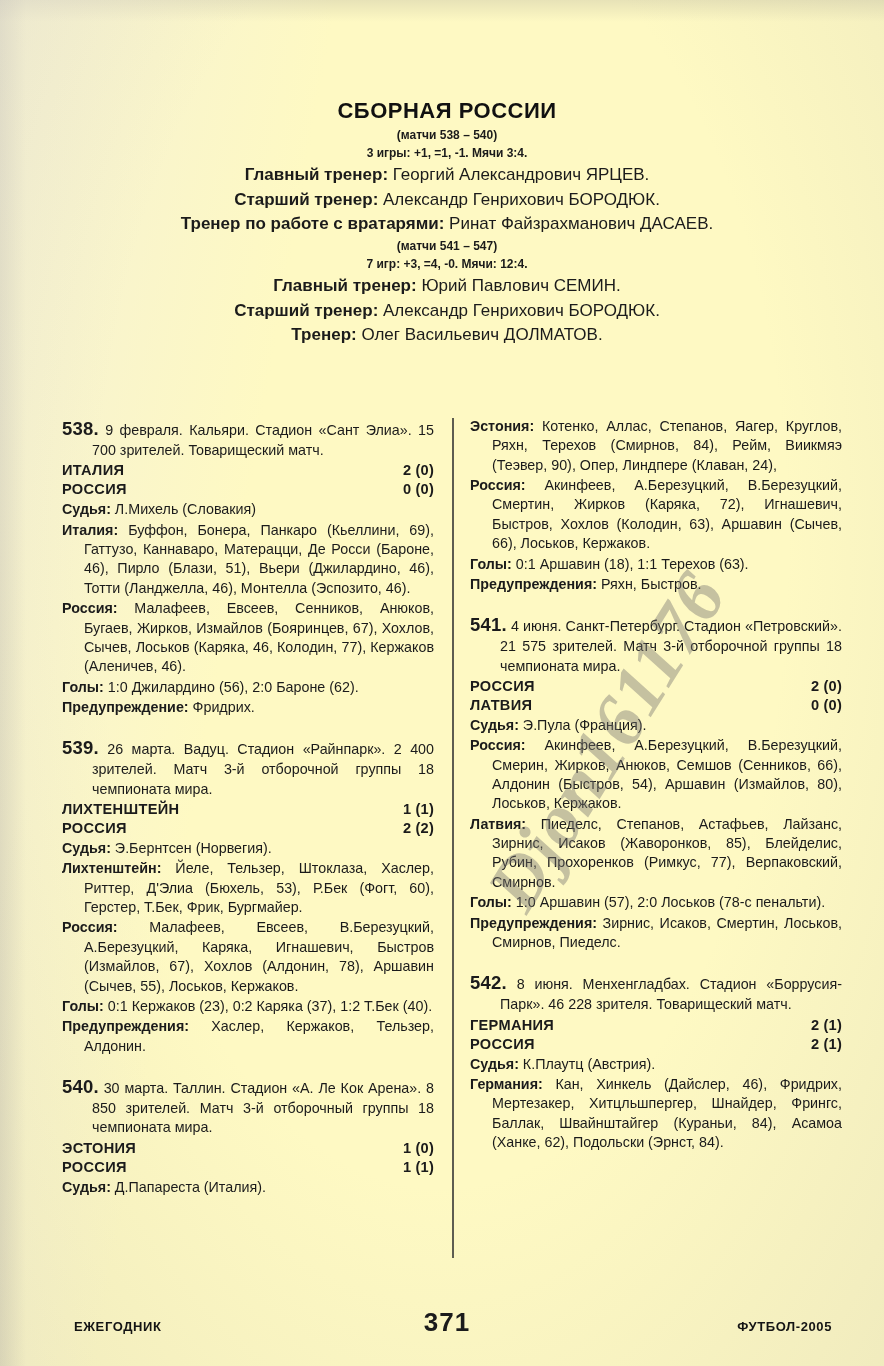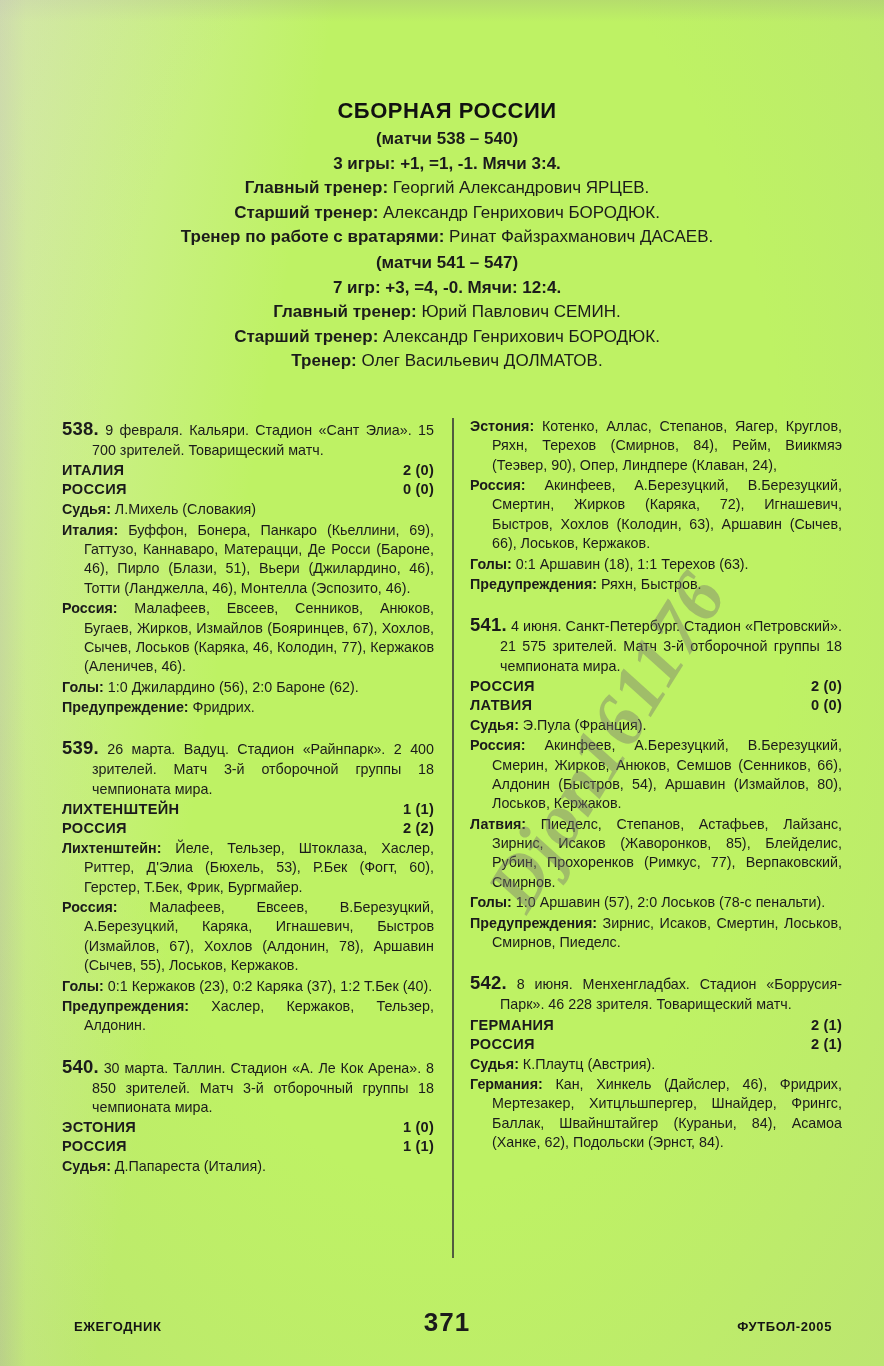--- a/index.html
+++ b/index.html
@@ -11,21 +11,21 @@
     width: 884px;
     height: 1366px;
     font-family: "Liberation Sans", sans-serif;
     color: #1b1b1b;
     position: relative;
     overflow: hidden;
   }
   .page {
     position: absolute;
     inset: 0;
-    background: #bef264;
+    background: #fef9c3;
   }
   
   .scan-noise {
     position: absolute;
     inset: 0;
     pointer-events: none;
     background:
       radial-gradient(ellipse at 50% 40%, rgba(255,255,255,0) 55%, rgba(180,175,168,0.18) 100%),
       linear-gradient(100deg, rgba(236,233,227,0.55) 0%, rgba(255,255,255,0) 30%);
     z-index: 5;
@@ -55,21 +55,21 @@
     z-index: 6;
   }
   .h-title {
     font-size: 22px;
     font-weight: bold;
     letter-spacing: 0.5px;
     line-height: 1.22;
     color: #111;
   }
   .h-sub {
-    font-size: 17px;
+    font-size: 12px;
     font-weight: bold;
     line-height: 1.30;
     margin-top: 3px;
     color: #1b1b1b;
   }
   .h-line {
     font-size: 17px;
     line-height: 1.33;
     margin-top: 2px;
     color: #1b1b1b;
@@ -274,20 +274,23 @@
         <div class="teams">
           <div class="team-row">
             <span class="team-name">ЛИХТЕНШТЕЙН</span>
             <span class="team-score">1 (1)</span>
           </div>
           <div class="team-row">
             <span class="team-name">РОССИЯ</span>
             <span class="team-score">2 (2)</span>
           </div>
         </div>
+        <div class="para noind">
+          <span class="lbl">Судья:</span><span> Э.Бернтсен (Норвегия).</span>
+        </div>
         <div class="para">
           <span class="lbl">Лихтенштейн:</span><span> Йеле, Тельзер, Штоклаза, Хаслер, Риттер, Д'Элиа (Бюхель, 53), Р.Бек (Фогт, 60), Герстер, Т.Бек, Фрик, Бургмайер.</span>
         </div>
         <div class="para">
           <span class="lbl">Россия:</span><span> Малафеев, Евсеев, В.Березуцкий, А.Березуцкий, Каряка, Игнашевич, Быстров (Измайлов, 67), Хохлов (Алдонин, 78), Аршавин (Сычев, 55), Лоськов, Кержаков.</span>
         </div>
         <div class="para">
           <span class="lbl">Голы:</span><span> 0:1 Кержаков (23), 0:2 Каряка (37), 1:2 Т.Бек (40).</span>
         </div>
         <div class="para">

